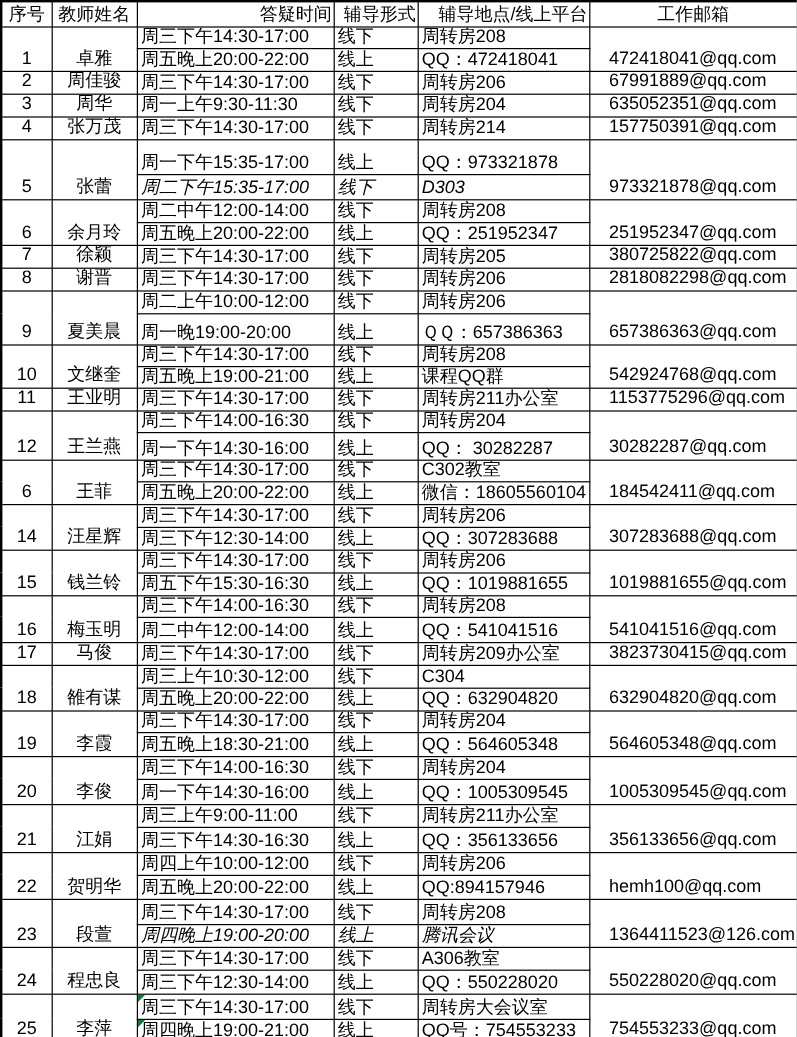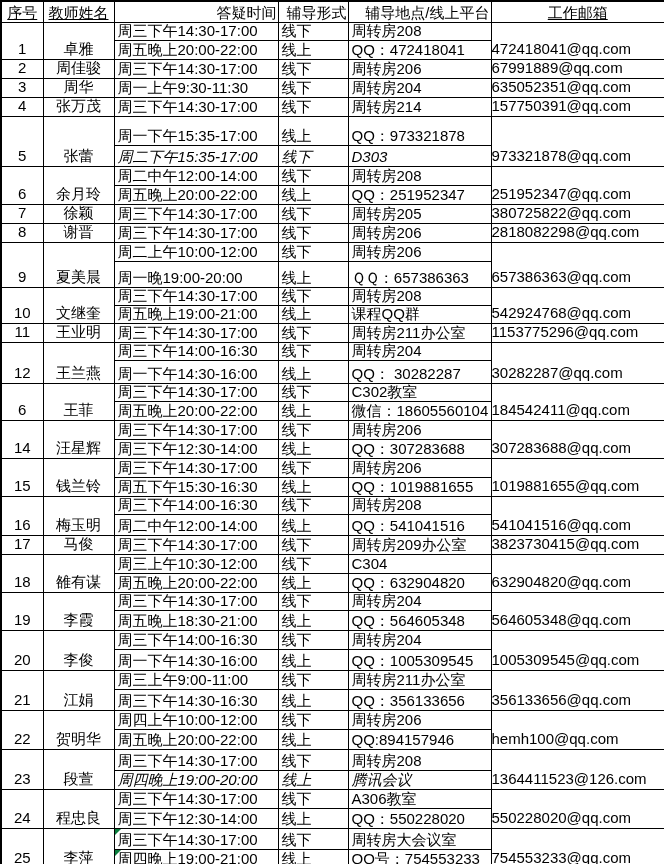--- a/index.html
+++ b/index.html
@@ -16,24 +16,24 @@
   th,td{
     border:1px solid #000;
     vertical-align:bottom;
     padding:0 1px 1px 3px;
     overflow:hidden;
     white-space:nowrap;
     line-height:16px;
     font-weight:normal;
   }
   thead tr{height:21px;}
-  th.c-no,th.c-name,th.c-email{text-align:center;padding-left:1px;text-decoration:underline;}
+  th.c-no,th.c-name,th.c-email{text-align:center;padding-left:1px;}
   th.c-time,th.c-mode,th.c-place{text-align:right;}
   td.c-no,td.c-name{text-align:center;padding-left:1px;padding-bottom:2px;}
-  td.c-email{padding-left:0;padding-bottom:2px;}
+  td.c-email{padding-left:16px;padding-bottom:2px;}
   td.c-time,td.c-mode,td.c-place{text-align:left;}
   td.has-tri{position:relative;}
   .tri{
     position:absolute;top:0;left:0;width:0;height:0;
     border-top:6px solid #0a7d3c;
     border-right:6px solid transparent;
   }
 </style>
 </head>
 <body>

